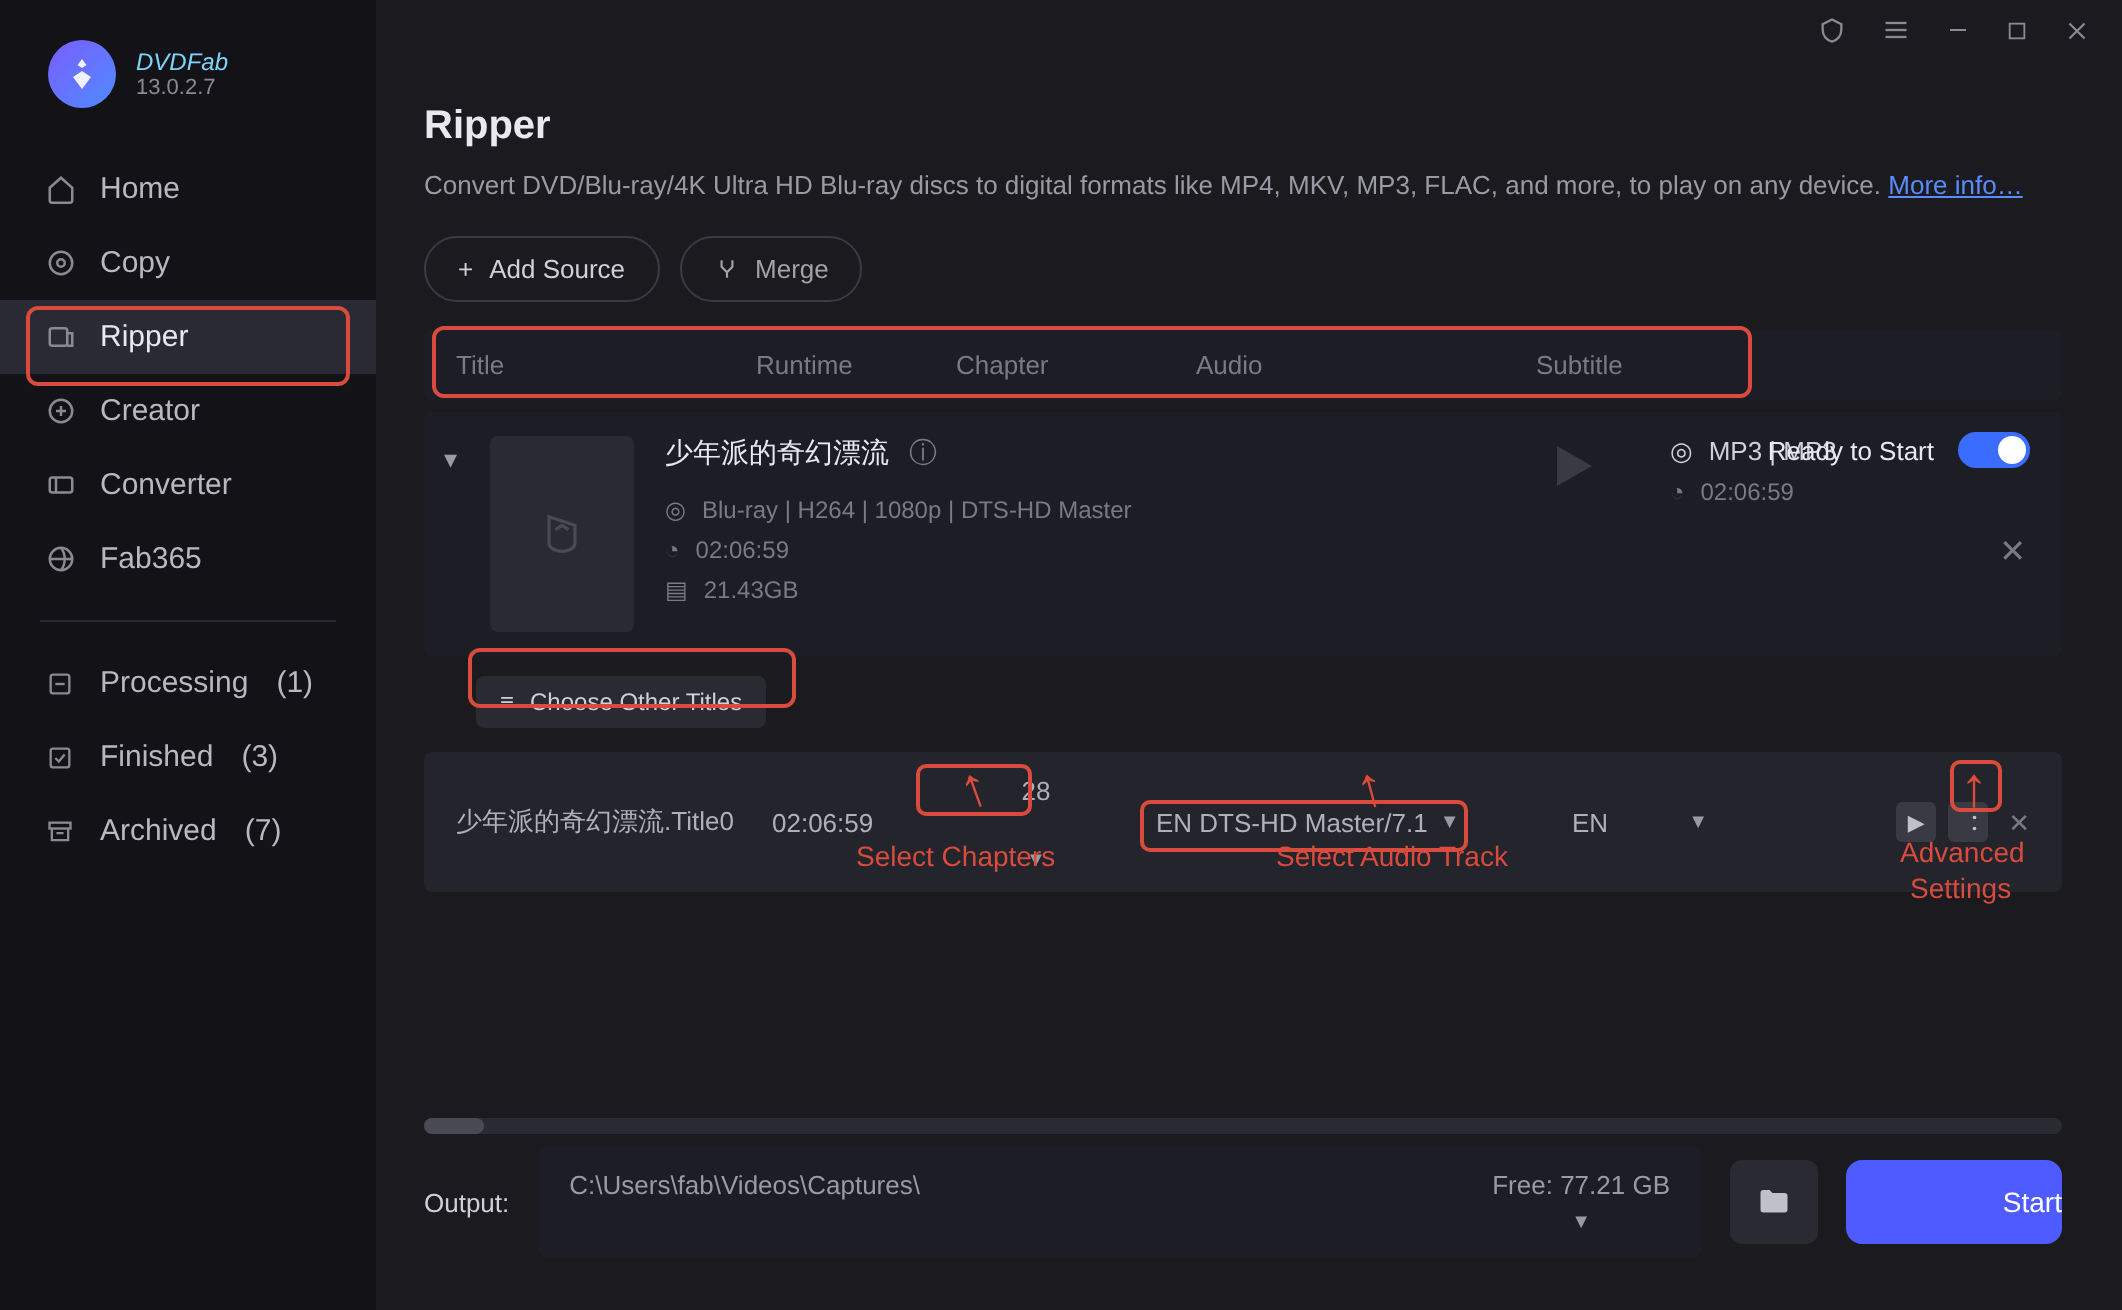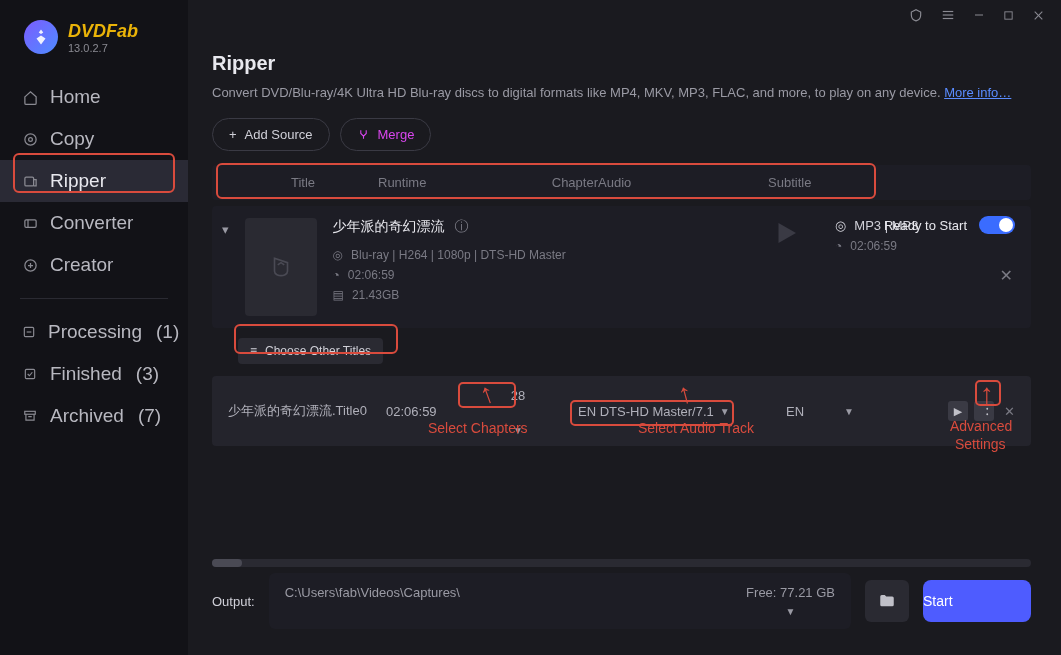--- a/index.html
+++ b/index.html
@@ -37,30 +37,30 @@
   gap: 10px;
   padding: 0 24px 22px 24px;
 }
 .logo-circle {
   width: 34px; height: 34px;
   border-radius: 50%;
   background: linear-gradient(135deg,#7b5cff,#4e8cff);
   display:flex;align-items:center;justify-content:center;
 }
 .logo-text { display:flex; flex-direction:column; }
-.logo-text .brand { font-weight:bold; font-style:italic; color:#eab308; font-size:18px; }
+.logo-text .brand { font-weight:normal; font-style:italic; color:#7dd3fc; font-size:12px; }
 .logo-text .ver { font-size:11px; color:#8a8a92; }
 .nav-item {
   display: flex;
   align-items: center;
   gap: 12px;
   padding: 10px 22px;
   color: #b8b8c0;
   cursor: pointer;
-  font-size: 19px;
+  font-size: 15px;
 }
 .nav-item.active {
   background: #2a2a35;
   color: #e8e8ee;
 }
 .nav-item .count { margin-left: 2px; }
 .nav-sep { height: 1px; background: #2a2a32; margin: 12px 20px; }
 .nav-icon { width:16px; height:16px; display:inline-flex; align-items:center; justify-content:center; color:#8a8a92; }
 .red-box { border: 2px solid #d94b3d; border-radius: 6px; }
 .ripper-box { position:absolute; left:13px; top:153px; width:162px; height:40px; pointer-events:none; }
@@ -79,36 +79,36 @@
 .btn {
   display:flex; align-items:center; gap:8px;
   padding: 8px 16px;
   border: 1px solid #3a3a44;
   border-radius: 18px;
   color:#d0d0d8;
   background: transparent;
   cursor:pointer;
   font-size:13px;
 }
-.btn.disabled { color:#d946ef; cursor:default; }
+.btn.disabled { color:#a3a3a3; cursor:default; }
 
 .col-headers {
   display:flex;
   background:#1d1d25;
   border-radius:4px;
   padding: 10px 16px;
   color:#7a7a84;
   font-size:13px;
   margin-bottom: 6px;
 }
 .col-headers-box { position:relative; }
 .col-headers-box .red-box { position:absolute; left:4px; top:-2px; width:660px; height:36px; pointer-events:none; }
-.ch-title{width:150px;text-align:center;}
+.ch-title{width:150px;}
 .ch-runtime{width:100px;}
-.ch-chapter{width:120px;text-align:right;}
+.ch-chapter{width:120px;}
 .ch-audio{width:170px;}
 .ch-sub{width:100px;}
 
 .source-block {
   background: #1d1d25;
   border-radius: 4px;
   padding: 12px 16px 12px 10px;
   display:flex;
   gap:16px;
   position:relative;
@@ -224,21 +224,21 @@
   border-radius:6px;
   display:flex;align-items:center;justify-content:center;
   color:#c0c0c8;
 }
 .start-btn {
   width:108px; height:42px;
   background:#4e5cff;
   border-radius:8px;
   color:#fff;
   font-size:14px;
-  display:flex;align-items:center;justify-content:flex-start;
+  display:flex;align-items:center;justify-content:flex-end;
   cursor:pointer;
 }
 svg { display:block; }
 </style>
 </head>
 <body>
 
 <div class="window-bar">
   <span>
       <svg width="14" height="14" viewBox="0 0 24 24" fill="none" stroke="currentColor" stroke-width="2">
@@ -305,34 +305,43 @@
         <svg width="15" height="15" viewBox="0 0 24 24" fill="none" stroke="currentColor" stroke-width="2">
           <rect x="3" y="5" width="14" height="14" rx="2"></rect>
           <path d="M17 9h4v10h-4"></path>
         </svg>
       </span>
     <span>Ripper</span>
   </div>
   <div class="nav-item">
     <span class="nav-icon">
         <svg width="15" height="15" viewBox="0 0 24 24" fill="none" stroke="currentColor" stroke-width="2">
+          <circle cx="12" cy="12" r="9"></circle>
+          <path d="M12 8v8M8 12h8"></path>
+        </svg>
+      </span>
+    <span>Creator</span>
+  </div>
+  <div class="nav-item">
+    <span class="nav-icon">
+        <svg width="15" height="15" viewBox="0 0 24 24" fill="none" stroke="currentColor" stroke-width="2">
           <rect x="3" y="6" width="18" height="12" rx="2"></rect>
           <line x1="8" y1="6" x2="8" y2="18"></line>
         </svg>
       </span>
     <span>Converter</span>
   </div>
   <div class="nav-item">
     <span class="nav-icon">
         <svg width="15" height="15" viewBox="0 0 24 24" fill="none" stroke="currentColor" stroke-width="2">
           <circle cx="12" cy="12" r="9"></circle>
-          <path d="M12 8v8M8 12h8"></path>
-        </svg>
-      </span>
-    <span>Creator</span>
+          <path d="M3 12h18M12 3a15 15 0 010 18"></path>
+        </svg>
+      </span>
+    <span>Fab365</span>
   </div>
 
   <div class="nav-sep"></div>
 
   <div class="nav-item">
     <span class="nav-icon">
         <svg width="14" height="14" viewBox="0 0 24 24" fill="none" stroke="currentColor" stroke-width="2">
           <rect x="4" y="4" width="16" height="16" rx="2"></rect>
           <path d="M8 12h8"></path>
         </svg>

